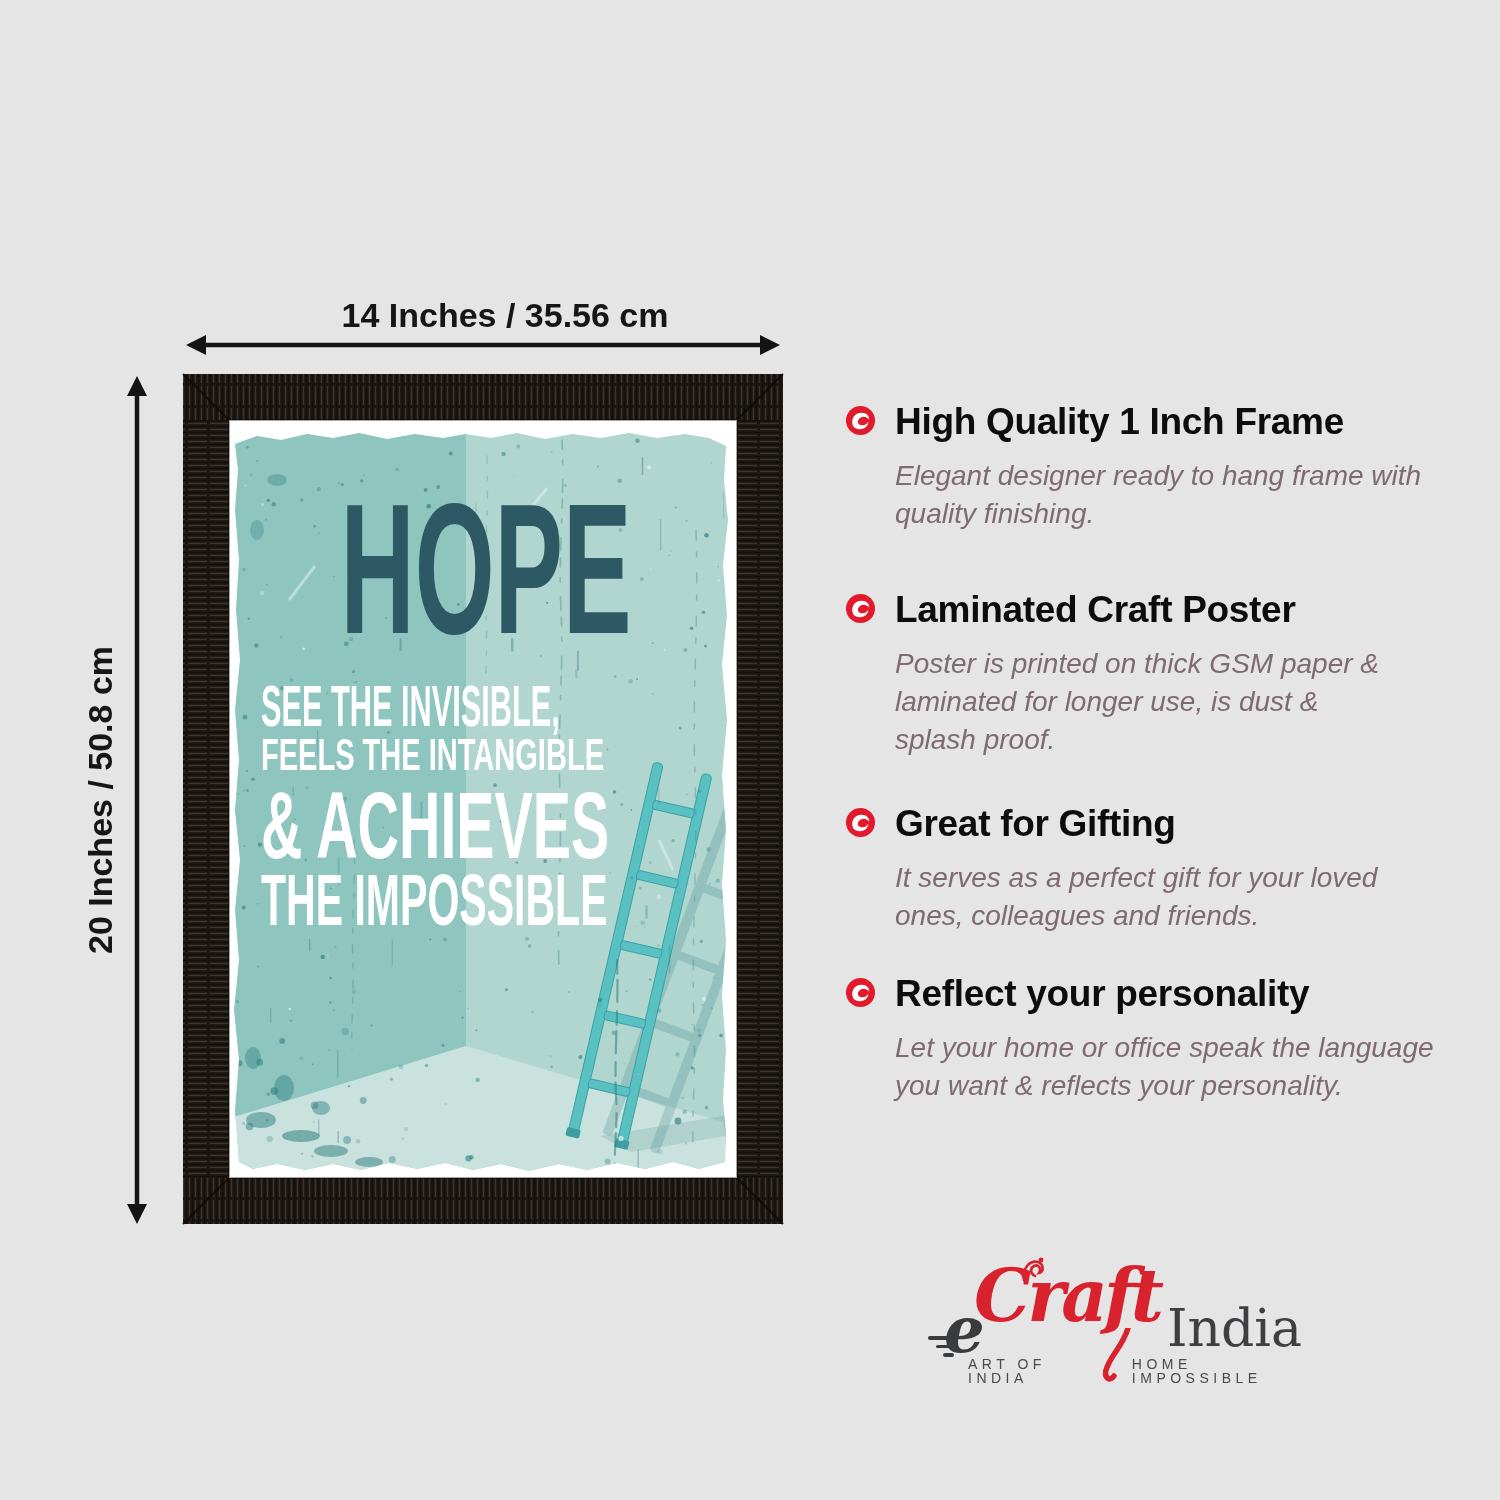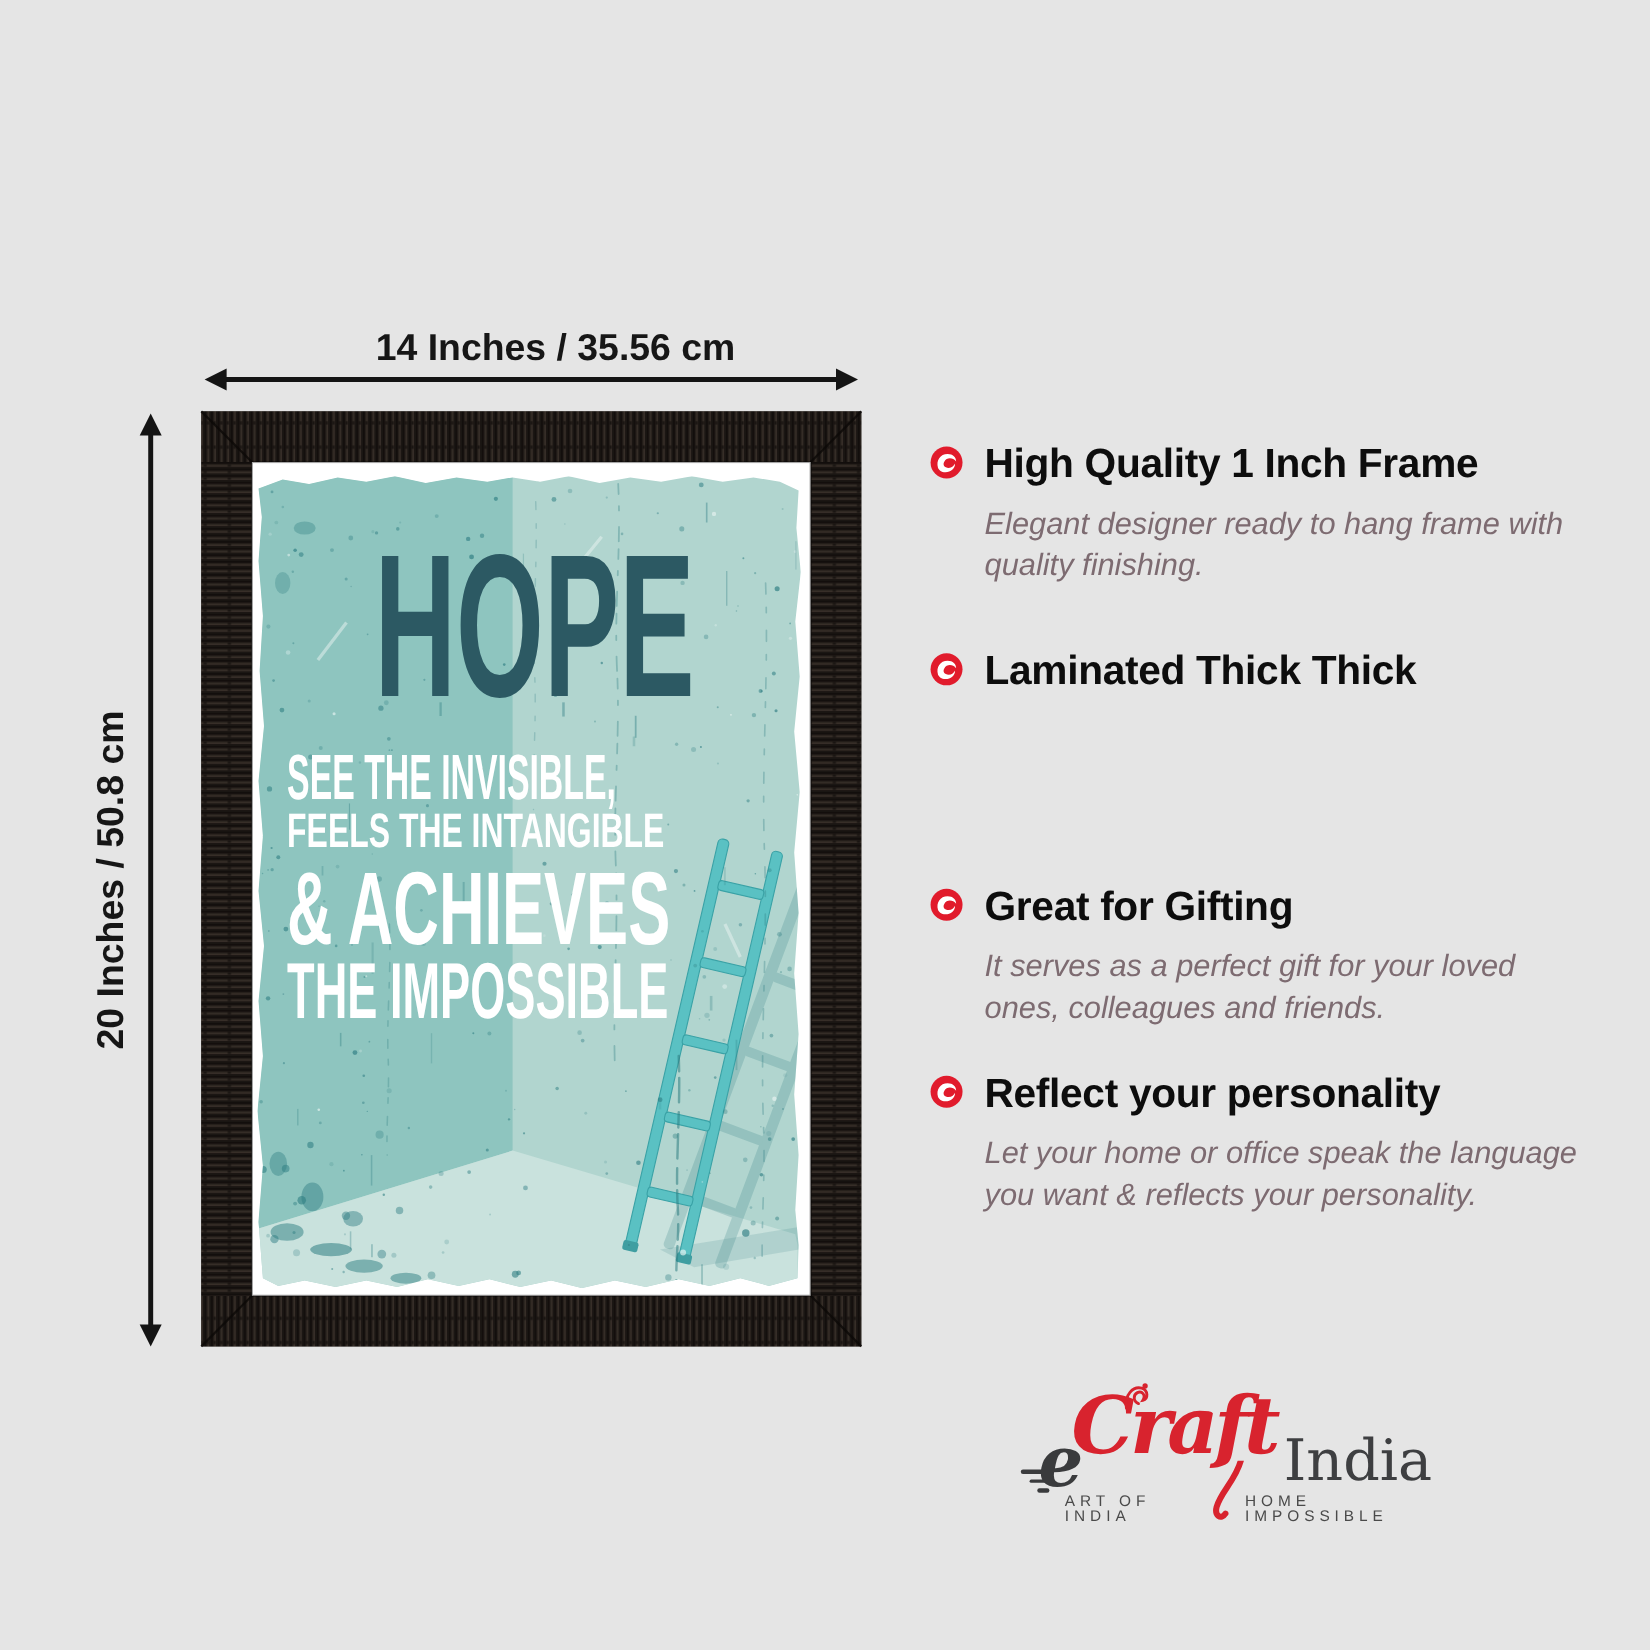--- a/index.html
+++ b/index.html
@@ -453,21 +453,24 @@
   </div>
 
   <div class="feature" style="top:590px">
     <span class="icon">
       <svg viewBox="0 0 32 32" width="31" height="31">
         <circle cx="16" cy="16" r="15" fill="#e11b2c"></circle>
         <path d="M8,21 C6,14 10,8 17,8 C22,8 25,11 25,15 C22,11 16,11 14,15 C12,18 14,21 18,21 C21,21 23,19 24,17 C24,22 20,25 15,25 C11,25 9,23 8,21 Z" fill="#fff"></path>
         <circle cx="20.5" cy="14.5" r="1.6" fill="#e11b2c"></circle>
       </svg>
     </span>
-    <h3>Laminated Thick Thick</h3>
+    <h3>Laminated Craft Poster</h3>
+    <p>Poster is printed on thick GSM paper &amp;
+laminated for longer use, is dust &amp;
+splash proof.</p>
   </div>
 
   <div class="feature" style="top:804px">
     <span class="icon">
       <svg viewBox="0 0 32 32" width="31" height="31">
         <circle cx="16" cy="16" r="15" fill="#e11b2c"></circle>
         <path d="M8,21 C6,14 10,8 17,8 C22,8 25,11 25,15 C22,11 16,11 14,15 C12,18 14,21 18,21 C21,21 23,19 24,17 C24,22 20,25 15,25 C11,25 9,23 8,21 Z" fill="#fff"></path>
         <circle cx="20.5" cy="14.5" r="1.6" fill="#e11b2c"></circle>
       </svg>
     </span>

